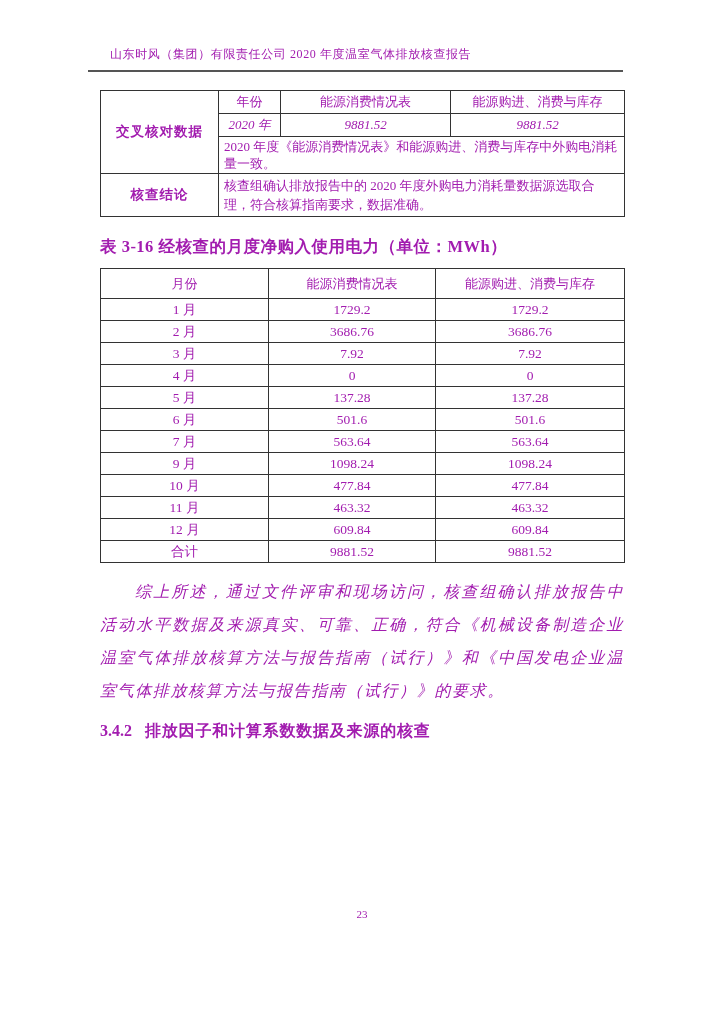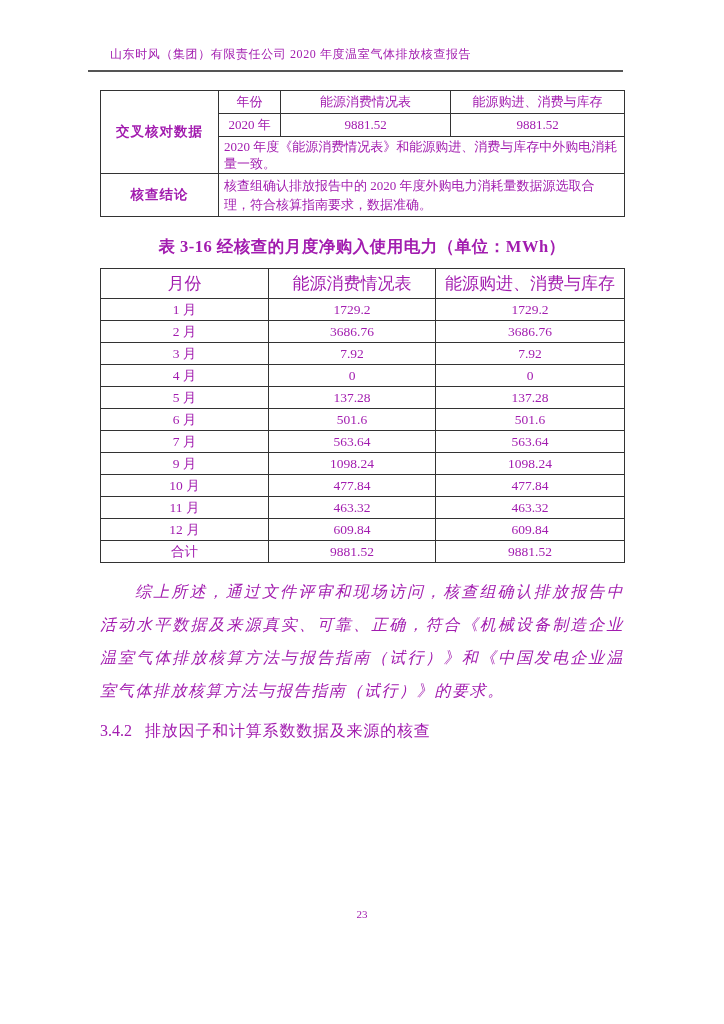--- a/index.html
+++ b/index.html
@@ -46,61 +46,61 @@
     padding: 1px 4px;
     overflow: hidden;
   }
   
   .cross-table col.c-label { width: 118px; }
   .cross-table col.c-year  { width: 62px; }
   .cross-table col.c-src1  { width: 170px; }
   .cross-table col.c-src2  { width: 174px; }
   .cross-table .label-cell { font-weight: bold; font-size: 13.5px; letter-spacing: 1px; }
   .cross-table tr.r-head td { height: 23px; }
-  .cross-table tr.r-data td { height: 23px; }
+  .cross-table tr.r-data td { height: 23px; font-style: italic; }
   .cross-table td.note-cell {
     height: 36px;
     text-align: left;
     line-height: 17px;
     padding: 1px 5px;
   }
   .cross-table td.conclusion-cell {
     height: 42px;
     text-align: left;
     line-height: 19px;
     padding: 2px 5px;
   }
   
   .table-title {
     margin-top: 19px;
     margin-bottom: 10px;
-    text-align: center;
+    text-align: left;
     font-weight: bold;
     font-size: 16.5px;
     letter-spacing: 0.5px;
   }
   .monthly-table col.m-month { width: 168px; }
   .monthly-table col.m-src1  { width: 167px; }
   .monthly-table col.m-src2  { width: 189px; }
-  .monthly-table thead th { height: 30px; font-size: 17px; }
+  .monthly-table thead th { height: 30px; font-size: 13px; }
   .monthly-table tbody td { height: 22px; font-size: 13.5px; padding: 0 4px; }
   
   .para {
     margin-top: 12px;
     font-size: 16px;
     line-height: 33px;
     letter-spacing: 1.6px;
     text-align: justify;
     text-indent: 35px;
     font-style: italic;
   }
   .section-heading {
     margin-top: 14px;
     font-size: 16px;
-    font-weight: normal;
+    font-weight: bold;
     letter-spacing: 0.8px;
   }
   .section-heading .sec-num { margin-right: 13px; letter-spacing: 0; }
   .page-number {
     position: absolute;
     top: 908px;
     left: 0;
     width: 100%;
     text-align: center;
     font-size: 11px;

